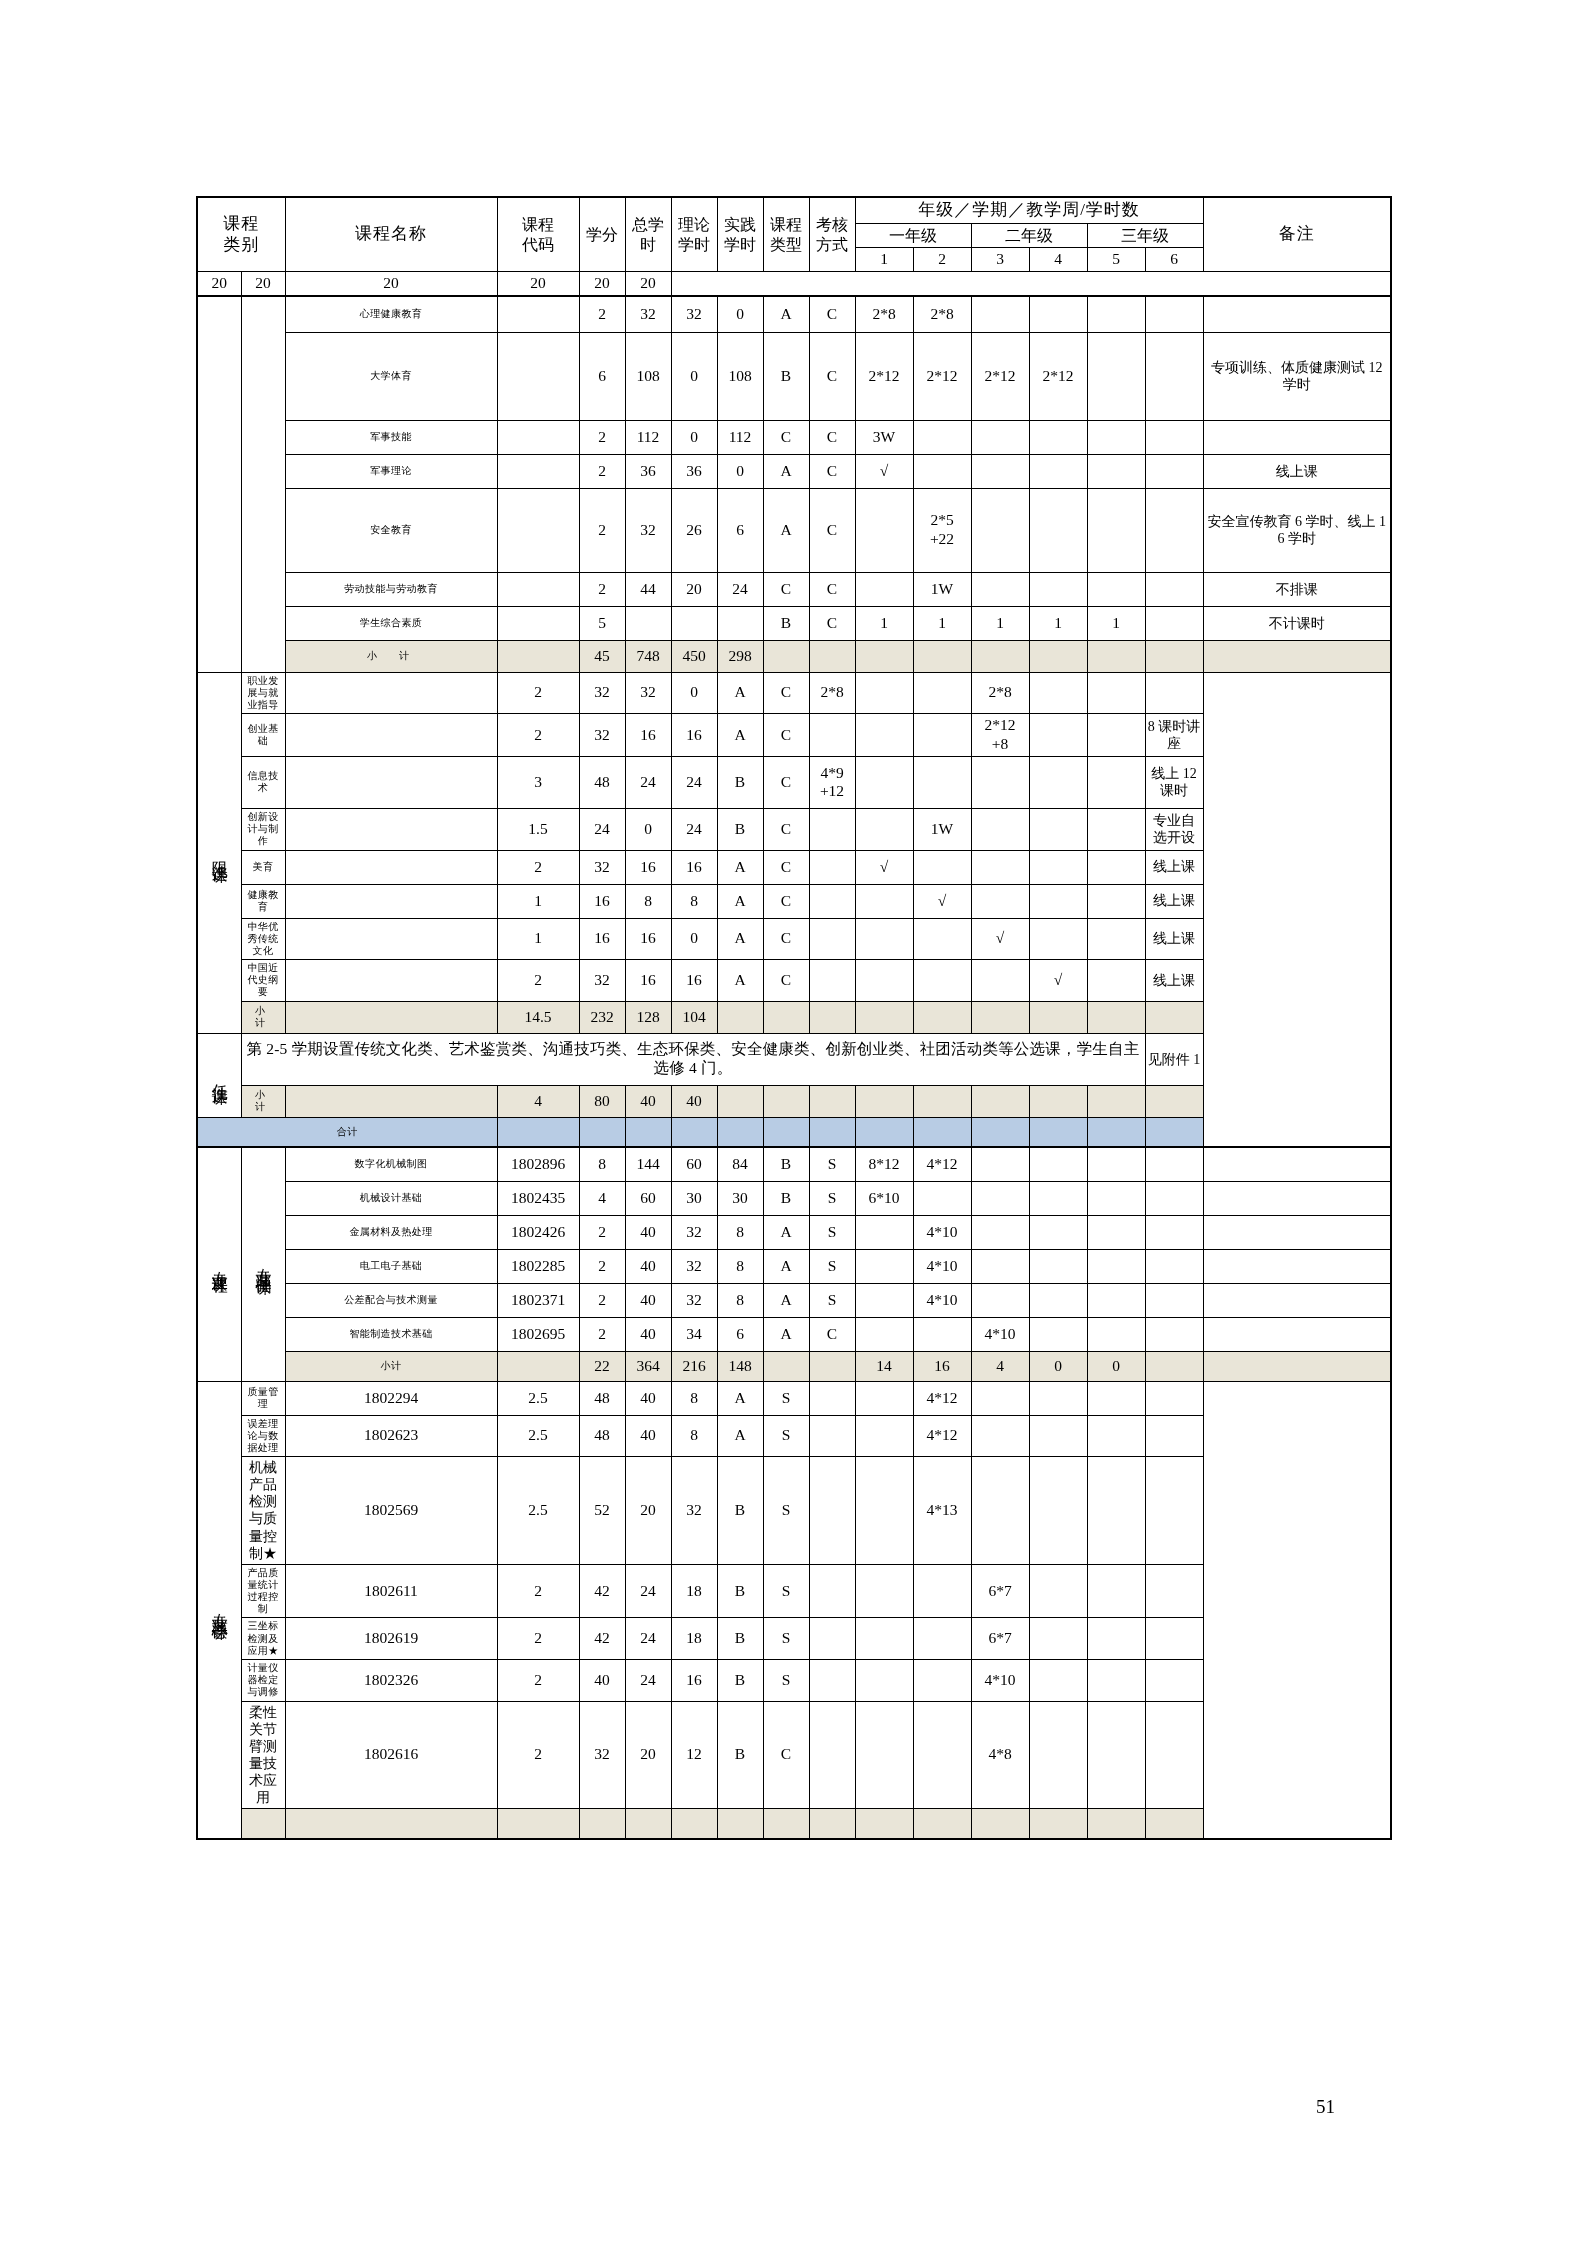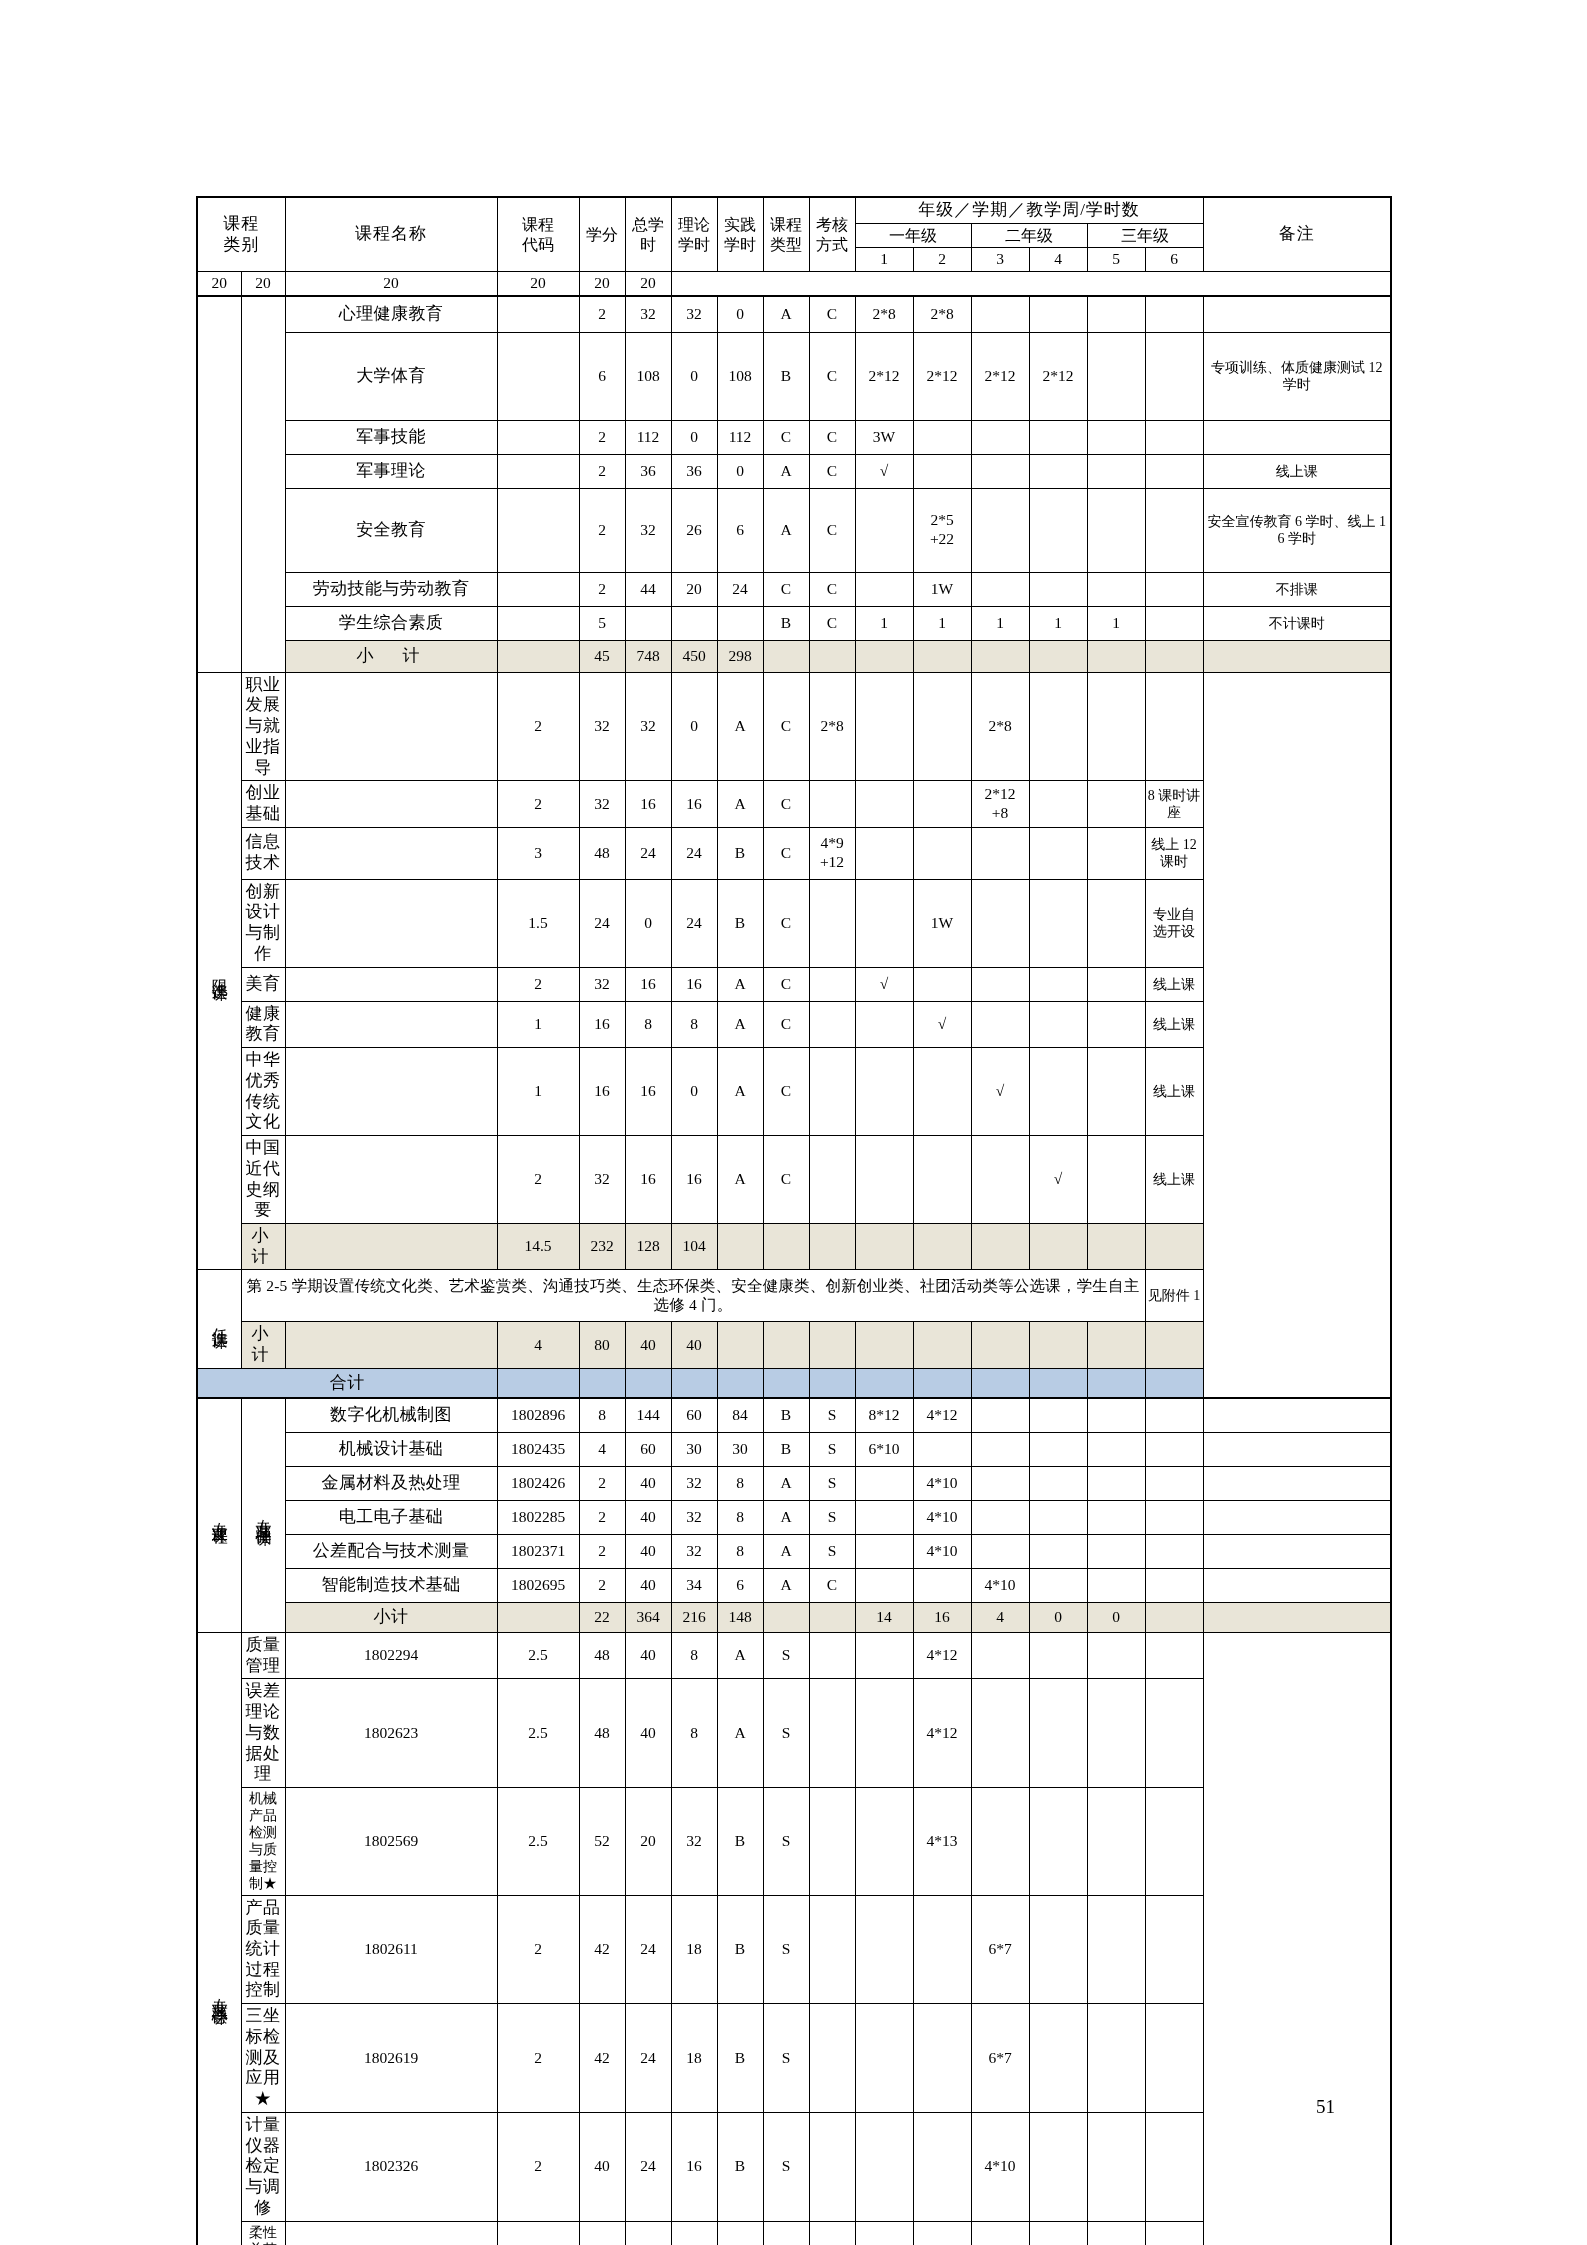--- a/index.html
+++ b/index.html
@@ -85,21 +85,21 @@
   .hdr-small {
     font-size: 15.5px;
   }
 
   .catcell {
     font-size: 16px;
     padding: 0;
   }
 
   .cname {
-    font-size: 17px;
+    font-size: 10px;
     letter-spacing: 0.4px;
     margin-left: 24px;
   }
   .cname-sm {
     font-size: 14px;
     letter-spacing: 0px;
   }
 
   .num { font-size: 15.5px; }
 

